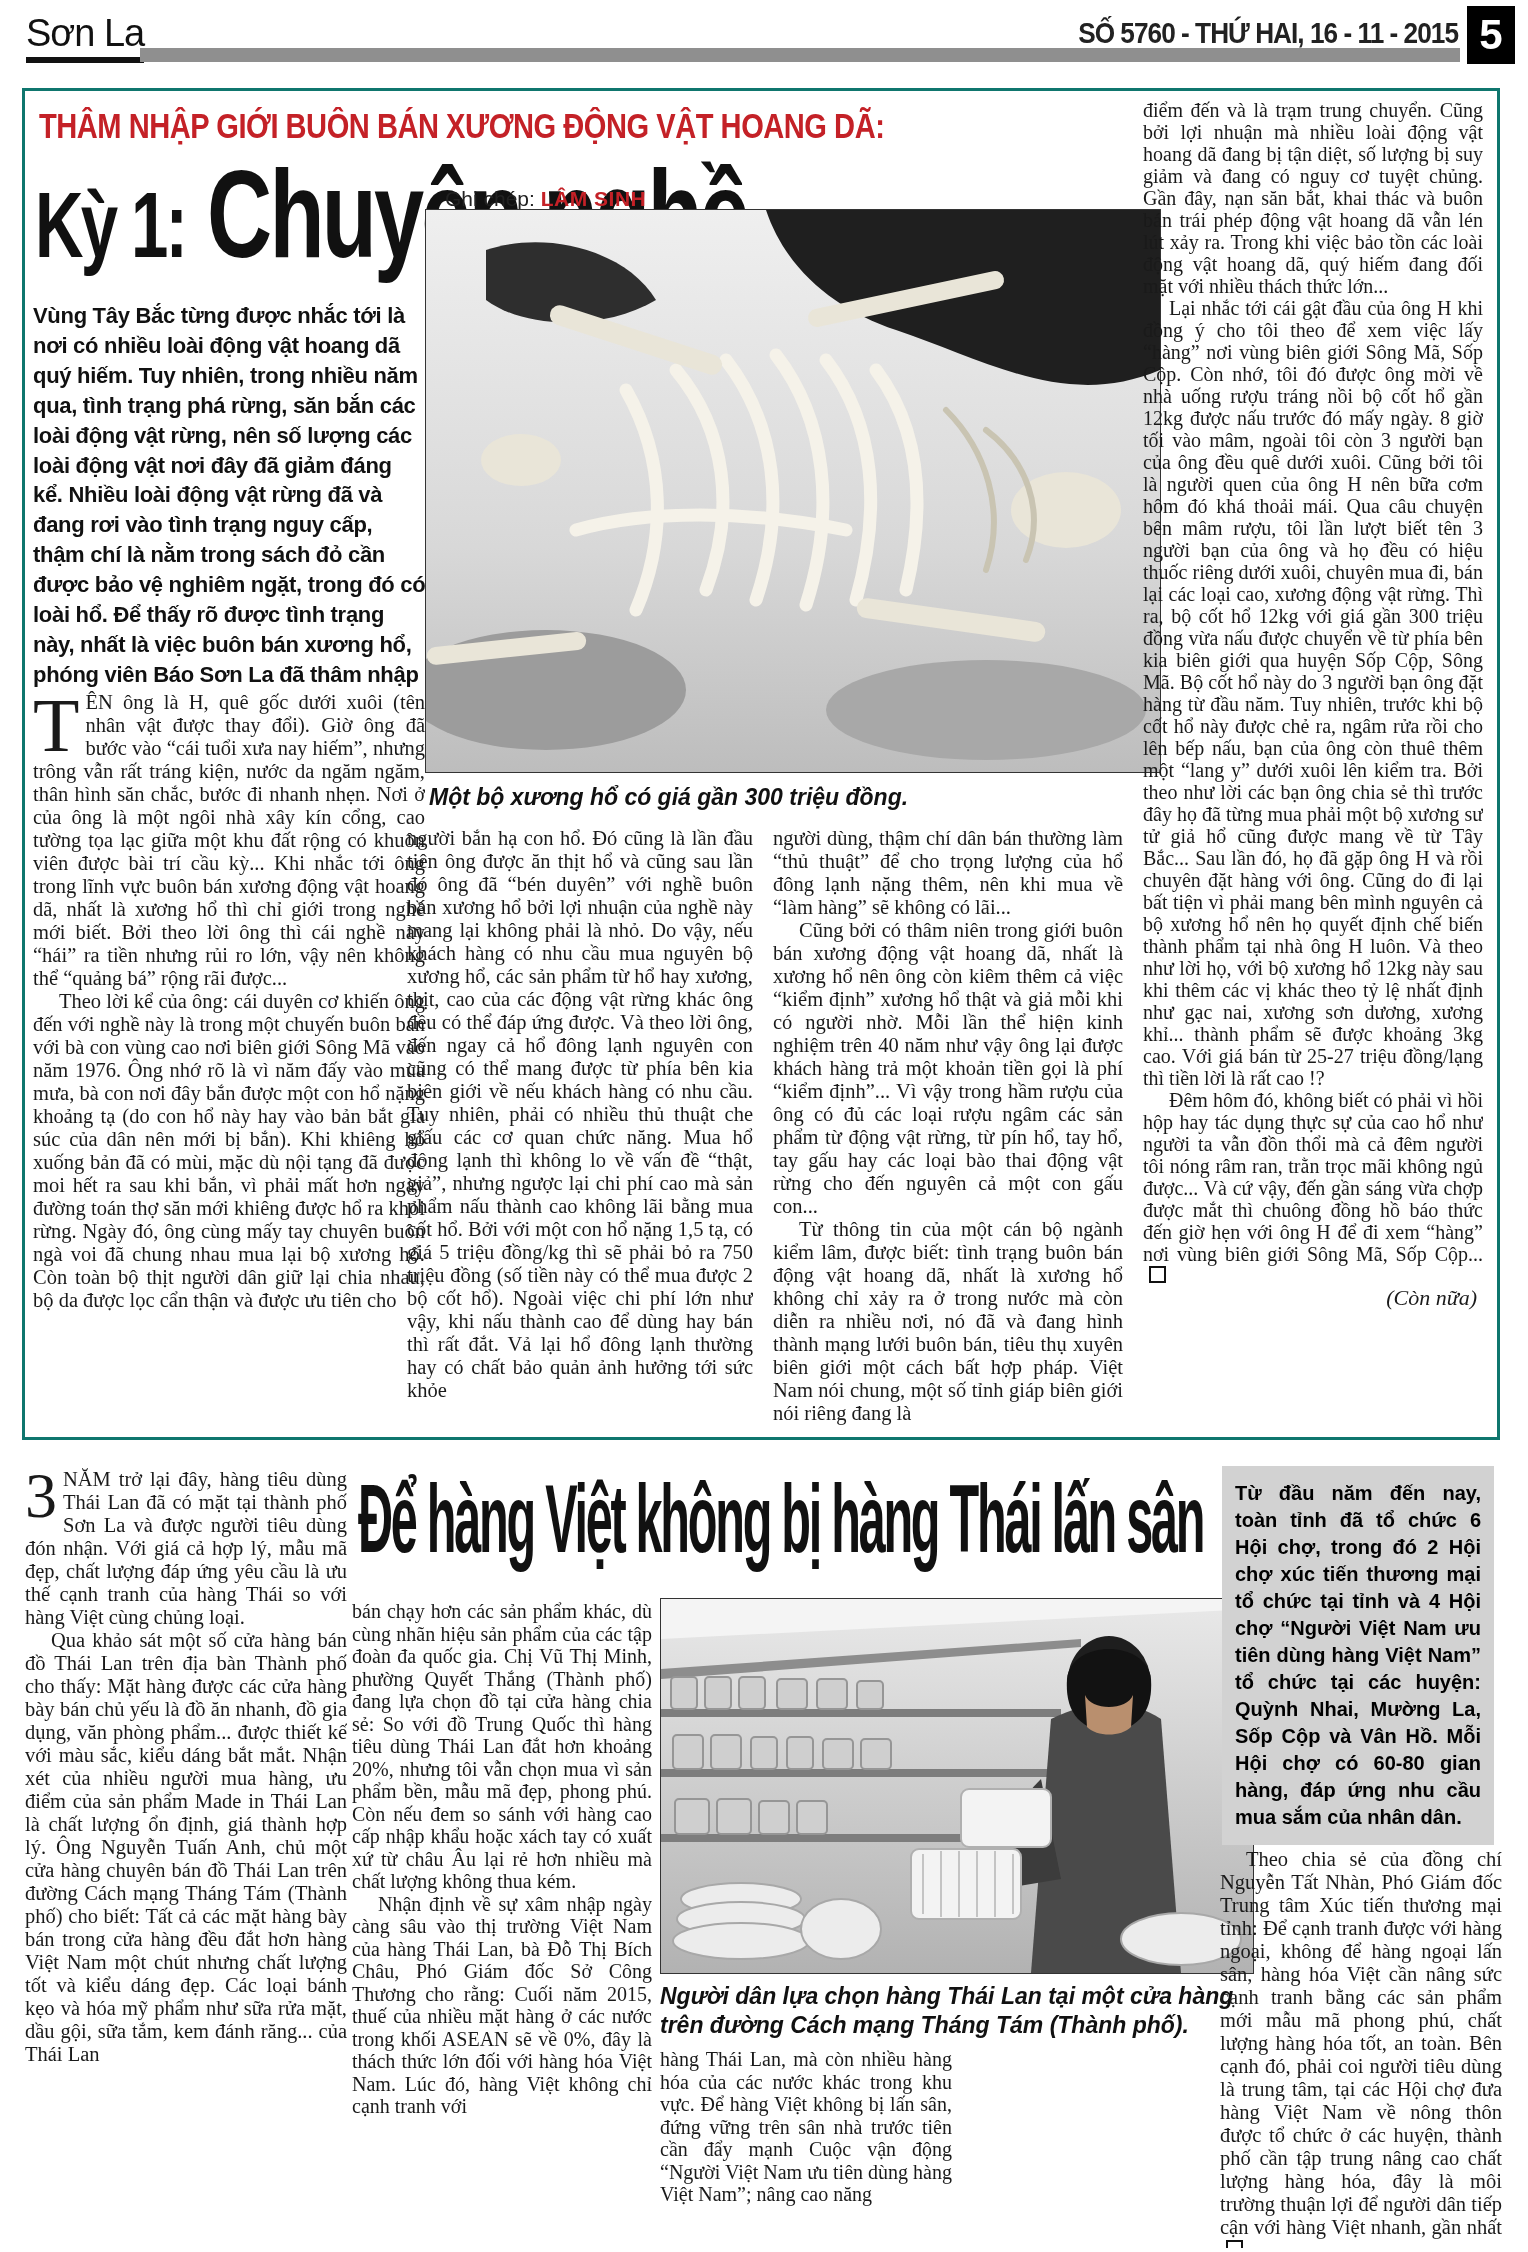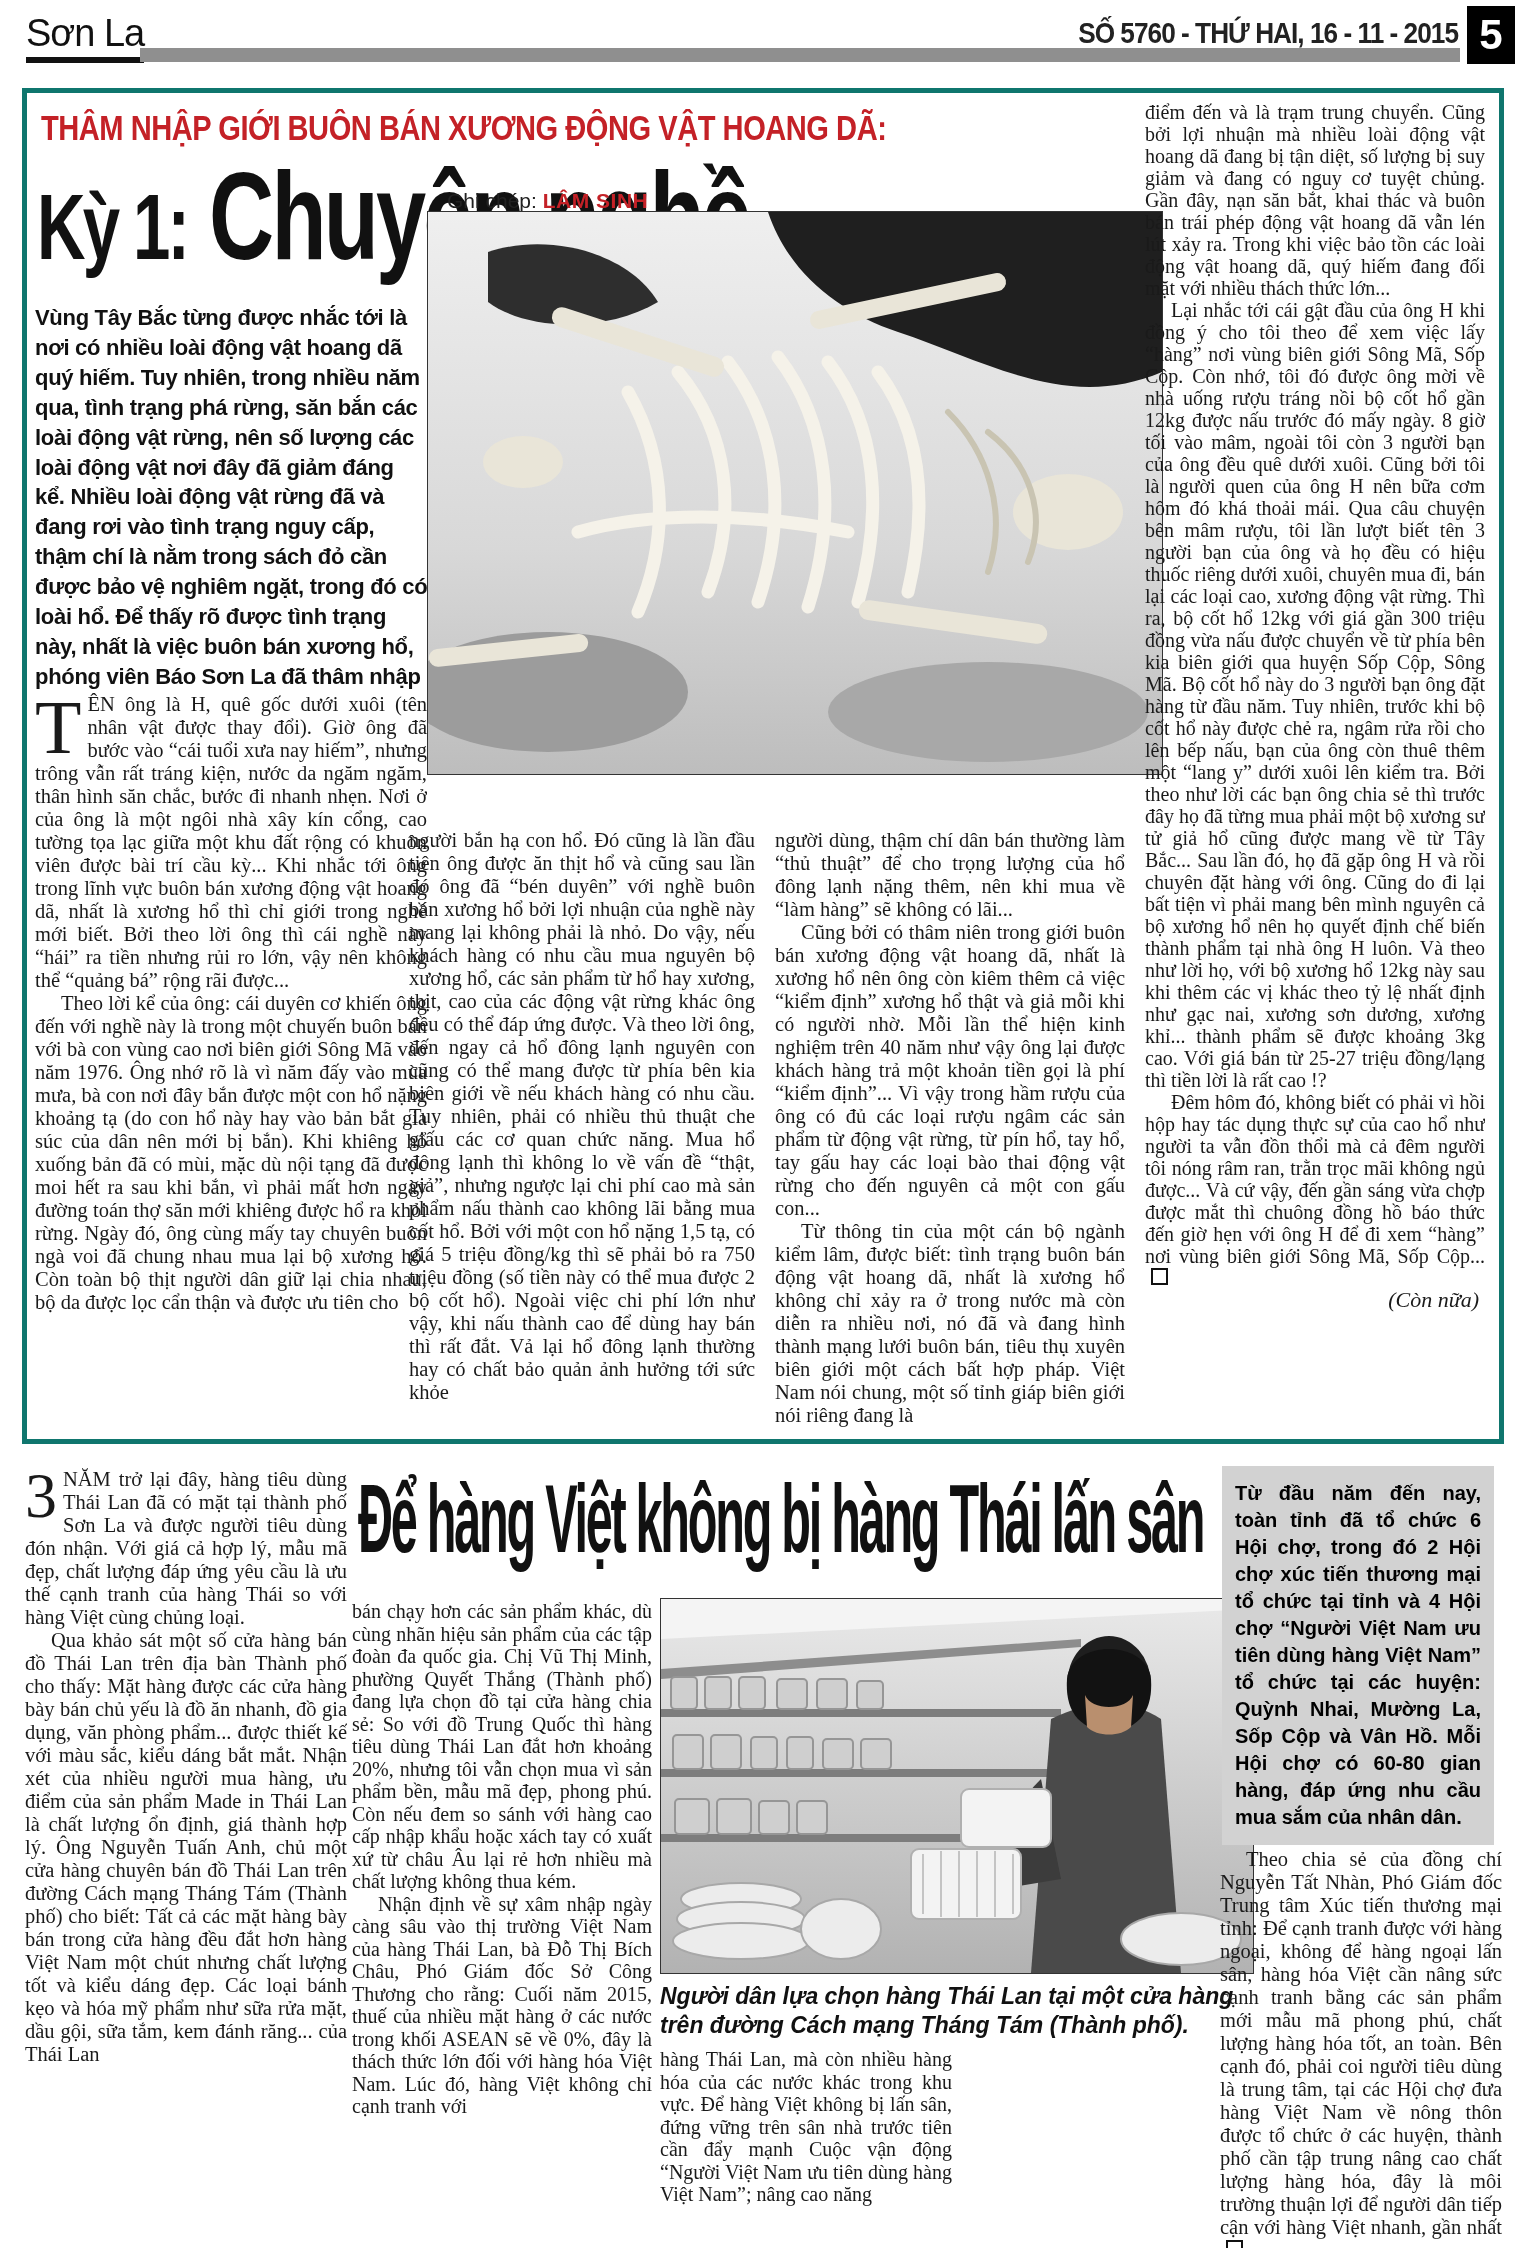--- a/index.html
+++ b/index.html
@@ -8,21 +8,21 @@
   .abs{position:absolute;}
   
   .brand{font-family:"Liberation Sans",sans-serif;font-weight:normal;font-size:38px;
          letter-spacing:-1px;border-bottom:6px solid #111;padding-bottom:2px;color:#111;}
   .issue{font-family:"Liberation Sans",sans-serif;font-weight:bold;font-size:27px;
          letter-spacing:-1px;color:#222;text-align:right;transform:scale(0.97,1.12);transform-origin:top right;}
   .pagebox{background:#000;color:#fff;font-family:"Liberation Sans",sans-serif;font-weight:bold;
            font-size:42px;width:48px;height:58px;display:flex;align-items:center;justify-content:center;}
   .graybar{background:#8f8f8f;}
   
-  .a1box{border:5px solid #0f766e;}
+  .a1box{border:3px solid #0f766e;}
   .kicker{font-family:"Liberation Sans",sans-serif;font-weight:bold;font-size:30px;
           letter-spacing:-0.5px;color:#c42127;transform:scale(0.97,1.15);transform-origin:top left;white-space:nowrap;}
   .title1{font-family:"Liberation Sans",sans-serif;font-weight:bold;color:#111;
           transform:scale(0.96,1.32);transform-origin:top left;white-space:nowrap;letter-spacing:-3px;}
   .title1 .ky{font-size:70px;}
   .title1 .main{font-size:94px;}
   .byline1{font-family:"Liberation Sans",sans-serif;font-size:21px;color:#222;text-align:left;}
   .byline1 b{color:#c42127;letter-spacing:0.5px;}
   .lead{font-family:"Liberation Sans",sans-serif;font-weight:bold;font-size:22px;line-height:1.36;
         letter-spacing:-0.3px;text-align:left;color:#111;}
@@ -98,20 +98,21 @@
           <rect x="90, " y="420" width="160" height="18" rx="9" transform="rotate(-6 170 429)"></rect>
           <ellipse cx="640" cy="300" rx="55" ry="38"></ellipse>
           <ellipse cx="95" cy="250" rx="40" ry="26"></ellipse>
         </g>
         <g stroke="#c9c4b2" stroke-width="6" fill="none" stroke-linecap="round">
           <path d="M560,220 C600,250 620,300 600,350"></path>
           <path d="M520,200 C560,240 580,300 560,360"></path>
         </g>
       </svg>
     </div>
+    <div class="abs caption" style="left:404px;top:692px;width:730px;">Một bộ xương hổ có giá gần 300 triệu đồng.</div>
 
     <div class="abs col" style="left:8px;top:600px;width:392px;height:738px;">
       <p><span class="dropcap">T</span><span>ÊN ông là H, quê gốc dưới xuôi (tên nhân vật được thay đổi). Giờ ông đã bước vào “cái tuổi xưa nay hiếm”, nhưng trông vẫn rất tráng kiện, nước da ngăm ngăm, thân hình săn chắc, bước đi nhanh nhẹn. Nơi ở của ông là một ngôi nhà xây kín cổng, cao tường tọa lạc giữa một khu đất rộng có khuôn viên được bài trí cầu kỳ... Khi nhắc tới ông trong lĩnh vực buôn bán xương động vật hoang dã, nhất là xương hổ thì chỉ giới trong nghề mới biết. Bởi theo lời ông thì cái nghề này “hái” ra tiền nhưng rủi ro lớn, vậy nên không thể “quảng bá” rộng rãi được...</span></p>
       <p class="ind">Theo lời kể của ông: cái duyên cơ khiến ông đến với nghề này là trong một chuyến buôn bán với bà con vùng cao nơi biên giới Sông Mã vào năm 1976. Ông nhớ rõ là vì năm đấy vào mùa mưa, bà con nơi đây bắn được một con hổ nặng khoảng tạ (do con hổ này hay vào bản bắt gia súc của dân nên mới bị bắn). Khi khiêng hổ xuống bản đã có mùi, mặc dù nội tạng đã được moi hết ra sau khi bắn, vì phải mất hơn ngày đường toán thợ săn mới khiêng được hổ ra khỏi rừng. Ngày đó, ông cùng mấy tay chuyên buôn ngà voi đã chung nhau mua lại bộ xương hổ. Còn toàn bộ thịt người dân giữ lại chia nhau, bộ da được lọc cẩn thận và được ưu tiên cho</p>
     </div>
 
     <div class="abs col" style="left:382px;top:736px;width:346px;height:602px;">
       <p>người bắn hạ con hổ. Đó cũng là lần đầu tiên ông được ăn thịt hổ và cũng sau lần đó ông đã “bén duyên” với nghề buôn bán xương hổ bởi lợi nhuận của nghề này mang lại không phải là nhỏ. Do vậy, nếu khách hàng có nhu cầu mua nguyên bộ xương hổ, các sản phẩm từ hổ hay xương, thịt, cao của các động vật rừng khác ông đều có thể đáp ứng được. Và theo lời ông, đến ngay cả hổ đông lạnh nguyên con cũng có thể mang được từ phía bên kia biên giới về nếu khách hàng có nhu cầu. Tuy nhiên, phải có nhiều thủ thuật che giấu các cơ quan chức năng. Mua hổ đông lạnh thì không lo về vấn đề “thật, giả”, nhưng ngược lại chi phí cao mà sản phẩm nấu thành cao không lãi bằng mua cốt hổ. Bởi với một con hổ nặng 1,5 tạ, có giá 5 triệu đồng/kg thì sẽ phải bỏ ra 750 triệu đồng (số tiền này có thể mua được 2 bộ cốt hổ). Ngoài việc chi phí lớn như vậy, khi nấu thành cao để dùng hay bán thì rất đắt. Vả lại hổ đông lạnh thường hay có chất bảo quản ảnh hưởng tới sức khỏe</p>
     </div>
 

